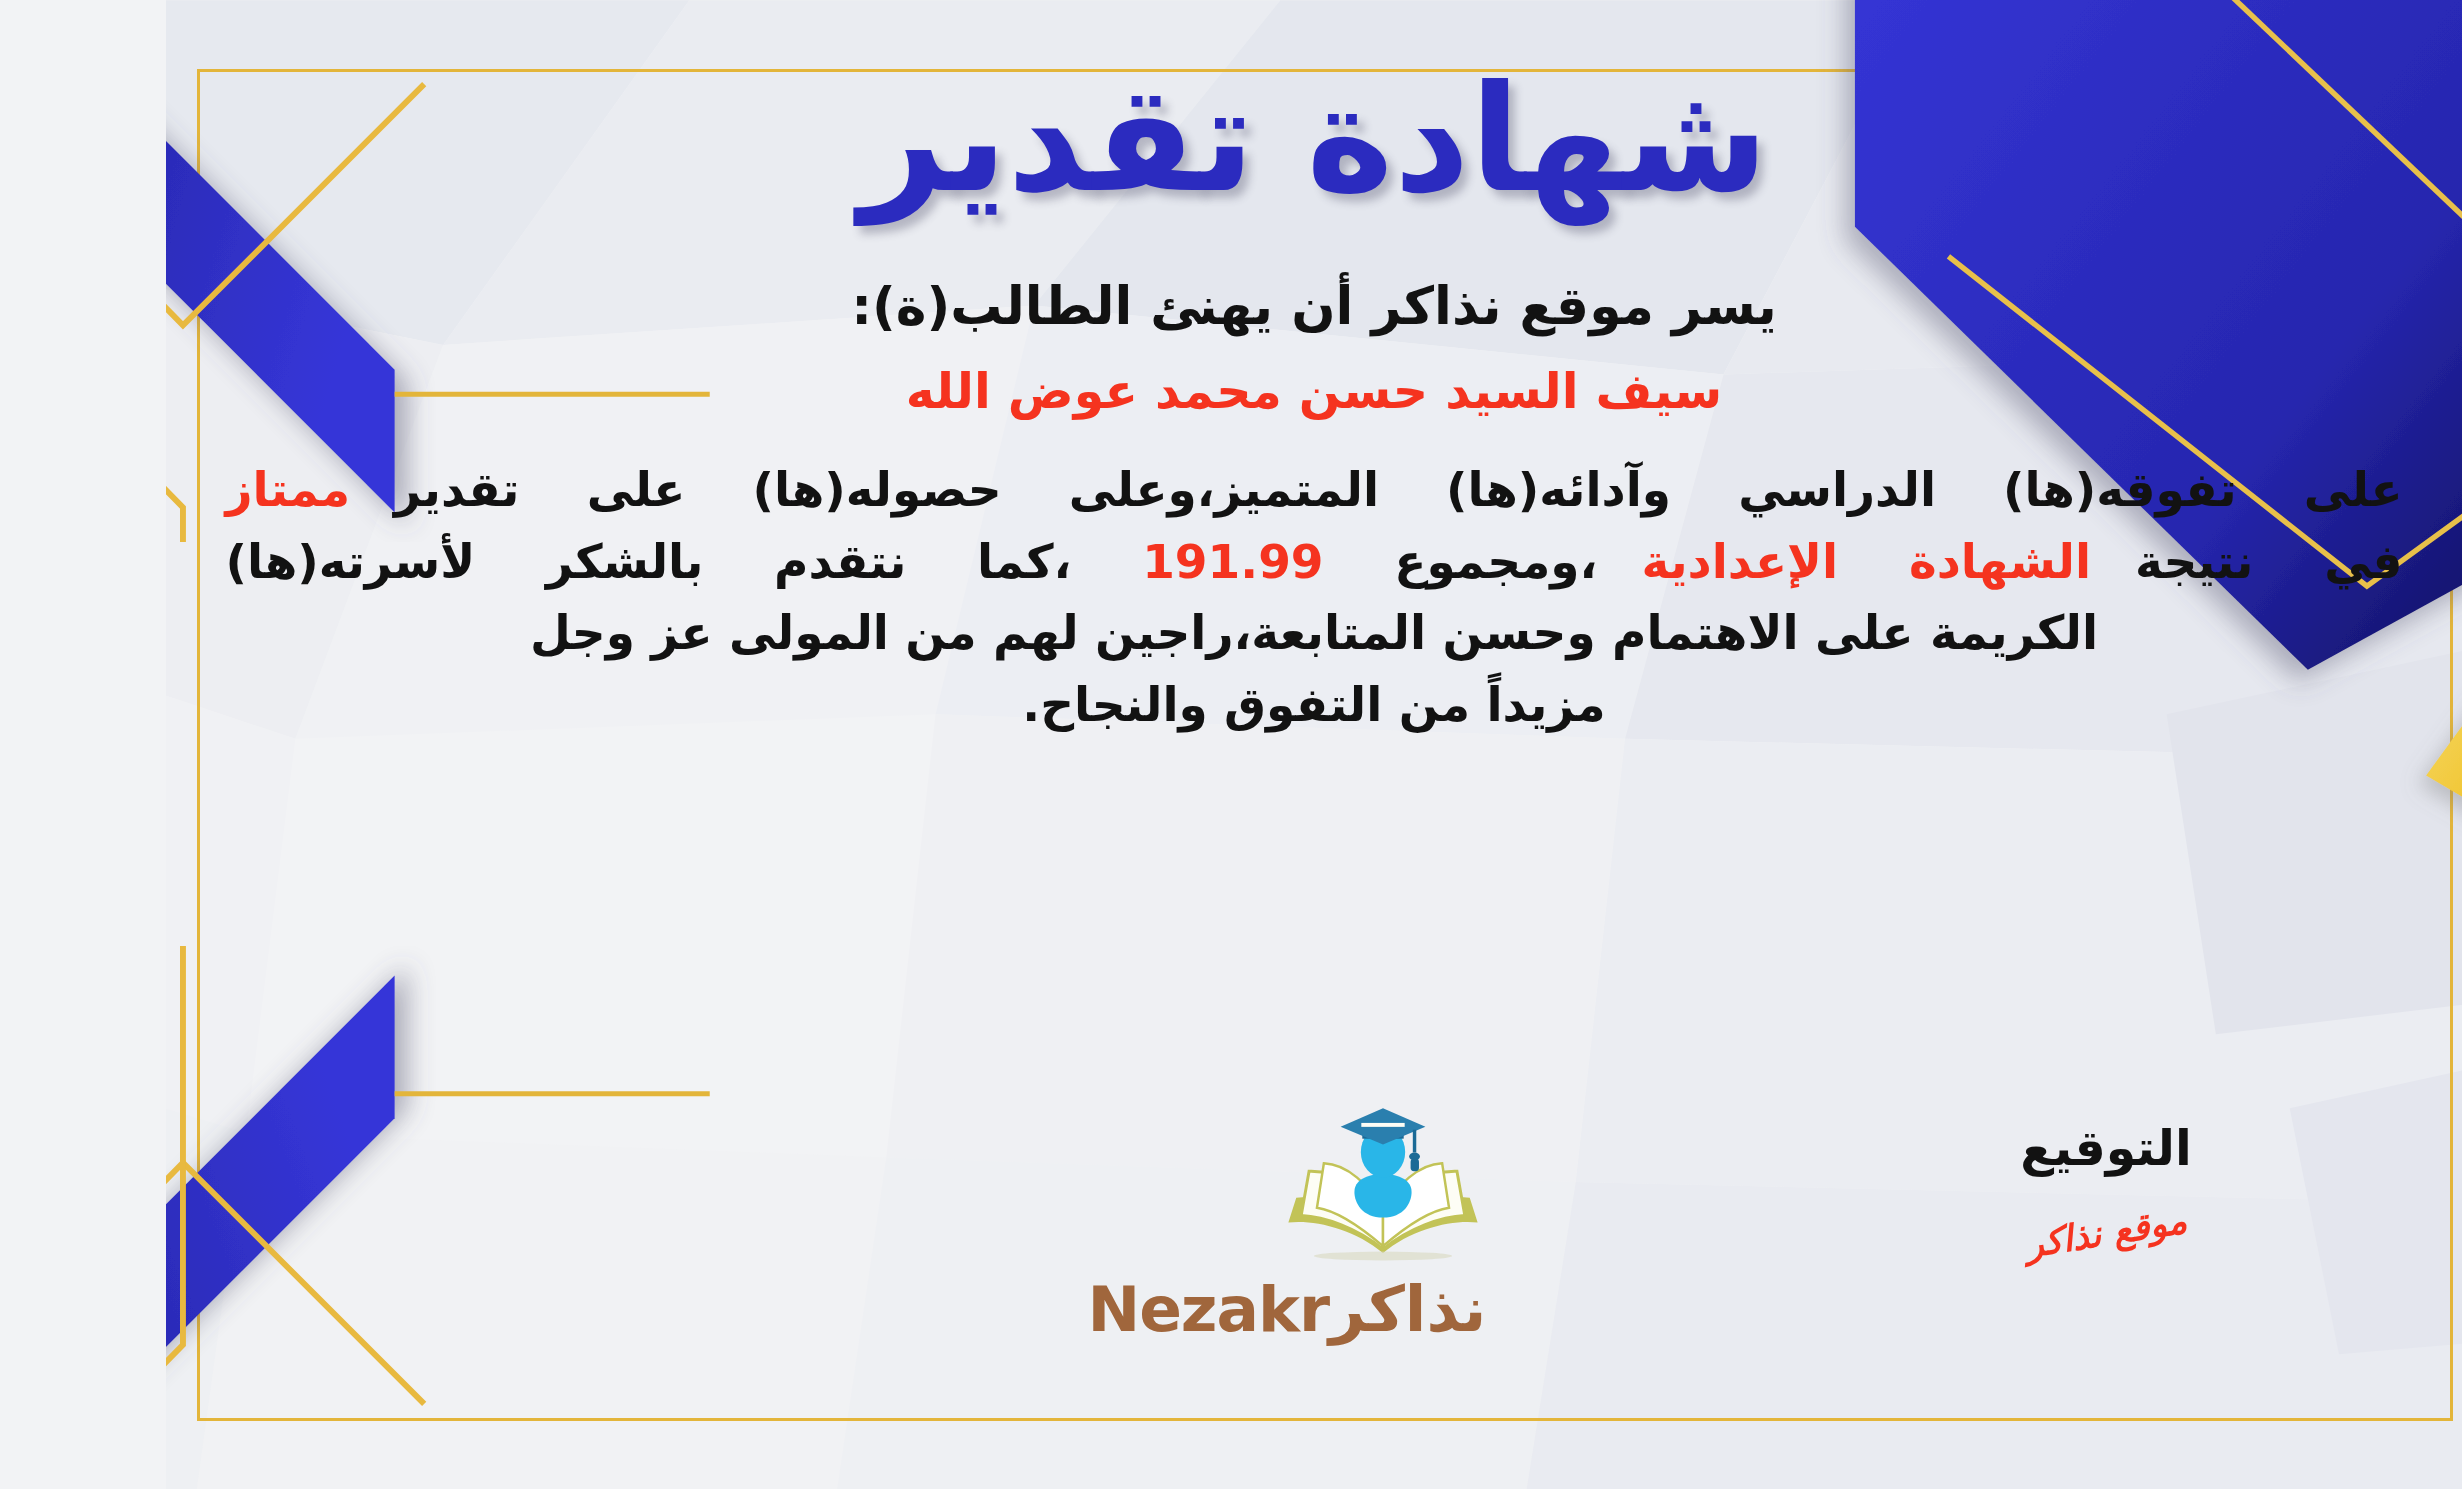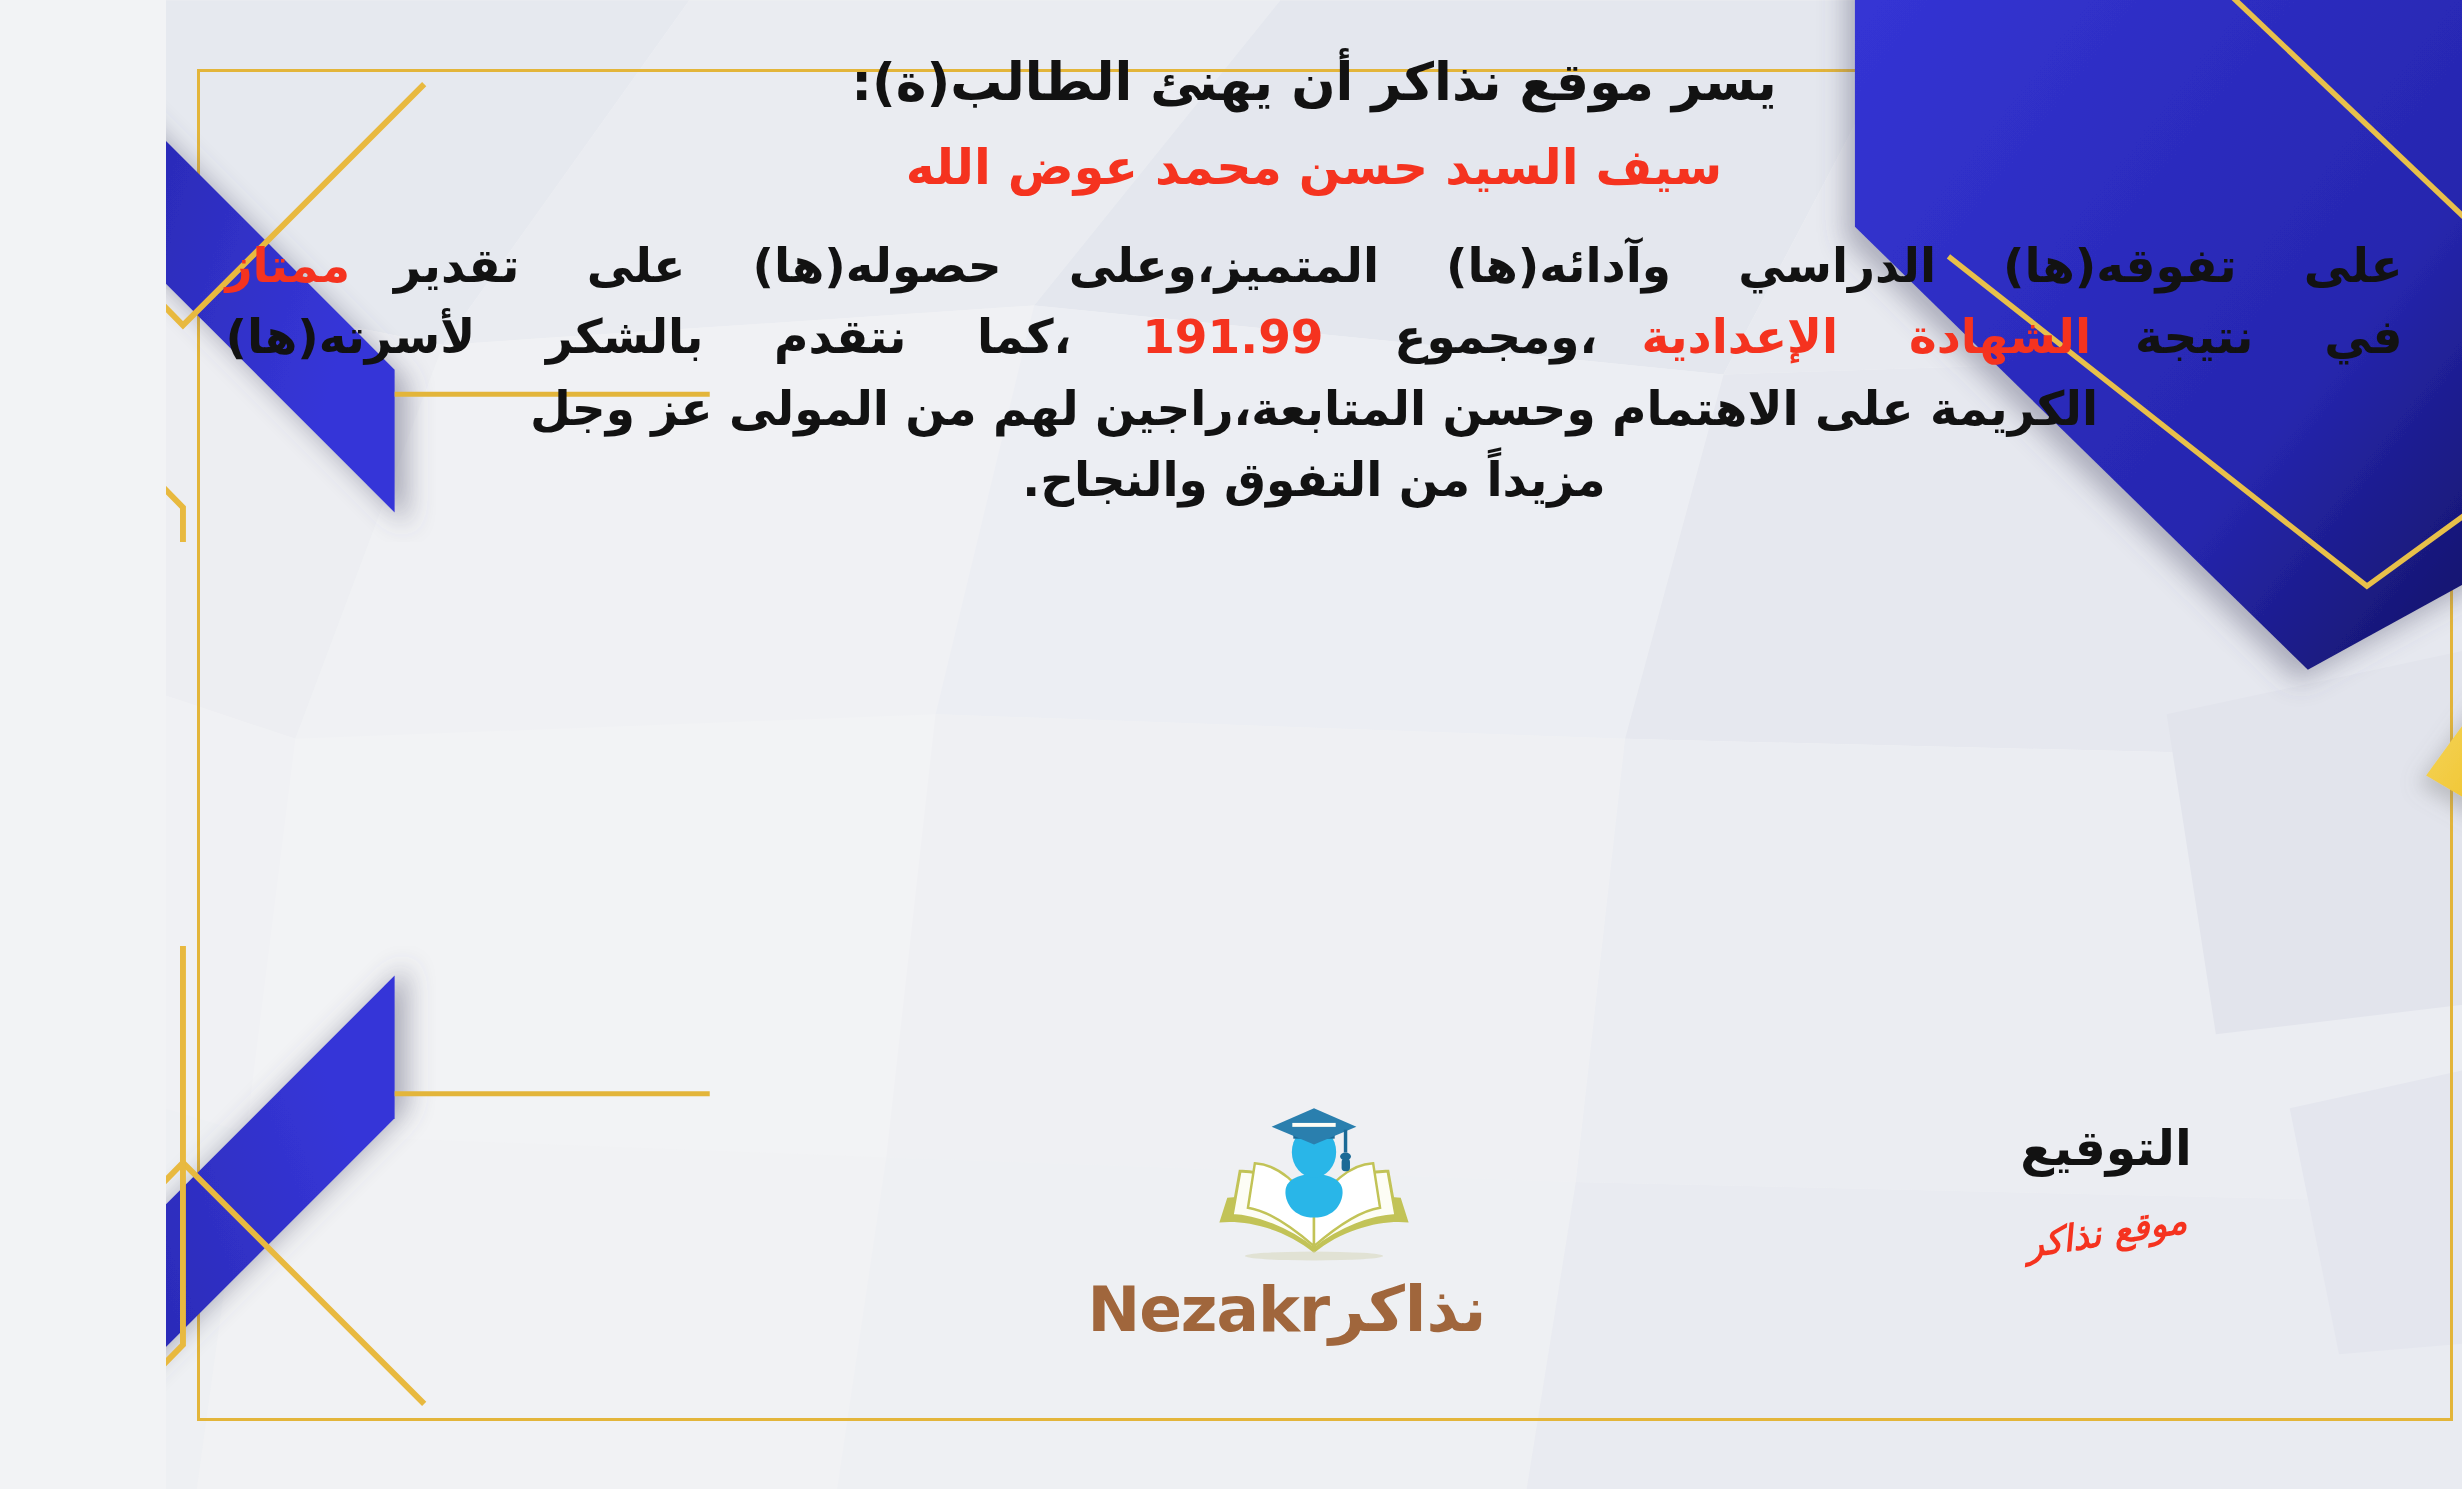--- a/index.html
+++ b/index.html
@@ -116,21 +116,21 @@
     font-weight:600;
     direction:rtl;
     transform:rotate(-9deg);
   }
 
   .logo-block {
     position:absolute;
     left:50%; transform:translateX(-50%);
     top:-14.8px;
     width:345px;
-    text-align:center;
+    text-align:right;
   }
   .logo-word {
     margin-top:3px;
     font-size:63px;
     font-weight:800;
     color:#a0663c;
     letter-spacing:-1px;
     direction:rtl;
     white-space:nowrap;
   }
@@ -246,20 +246,21 @@
         <polygon points="760,0 760,760 270,400 760,40" fill="url(#gGold)"></polygon>
         <polygon points="520,10 760,10 760,740 520,560 240,395" fill="url(#gGold)"></polygon>
       </g>
       <polyline points="760,70 330,400 760,690" fill="none" stroke="#2828a8" stroke-width="9"></polyline>
       <polyline points="430,470 430,760" fill="none" stroke="#e3b53a" stroke-width="9"></polyline>
     </svg>
   </div>
 
   <div class="content">
 
+    <div class="title">شهادة تقدير</div>
 
     <div class="intro-line">يسر موقع نذاكر أن يهنئ الطالب(ة):</div>
 
     <div class="student-name">سيف السيد حسن محمد عوض الله</div>
 
     <div class="body-block">
 
       <span class="body-line l1"><span>على تفوقه(ها) الدراسي وآدائه(ها) المتميز،وعلى حصوله(ها) على تقدير</span><span class="sp"></span><span class="hl">ممتاز</span></span>
 
       <span class="body-line l2"><span>في نتيجة</span><span class="sp"></span><span class="hl">الشهادة الإعدادية</span><span class="sp"></span><span>،ومجموع</span>&nbsp;<span class="hl">191.99</span>&nbsp;<span>،كما نتقدم بالشكر لأسرته(ها)</span></span>

